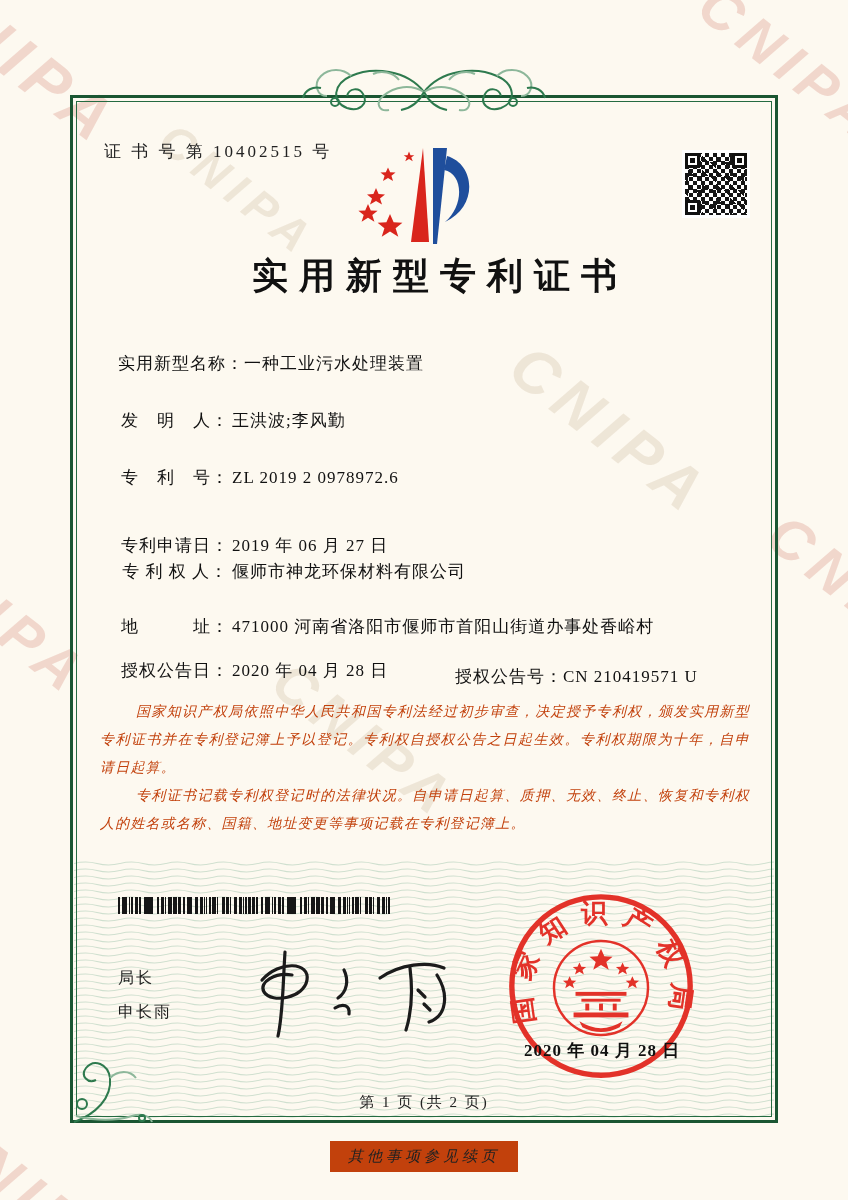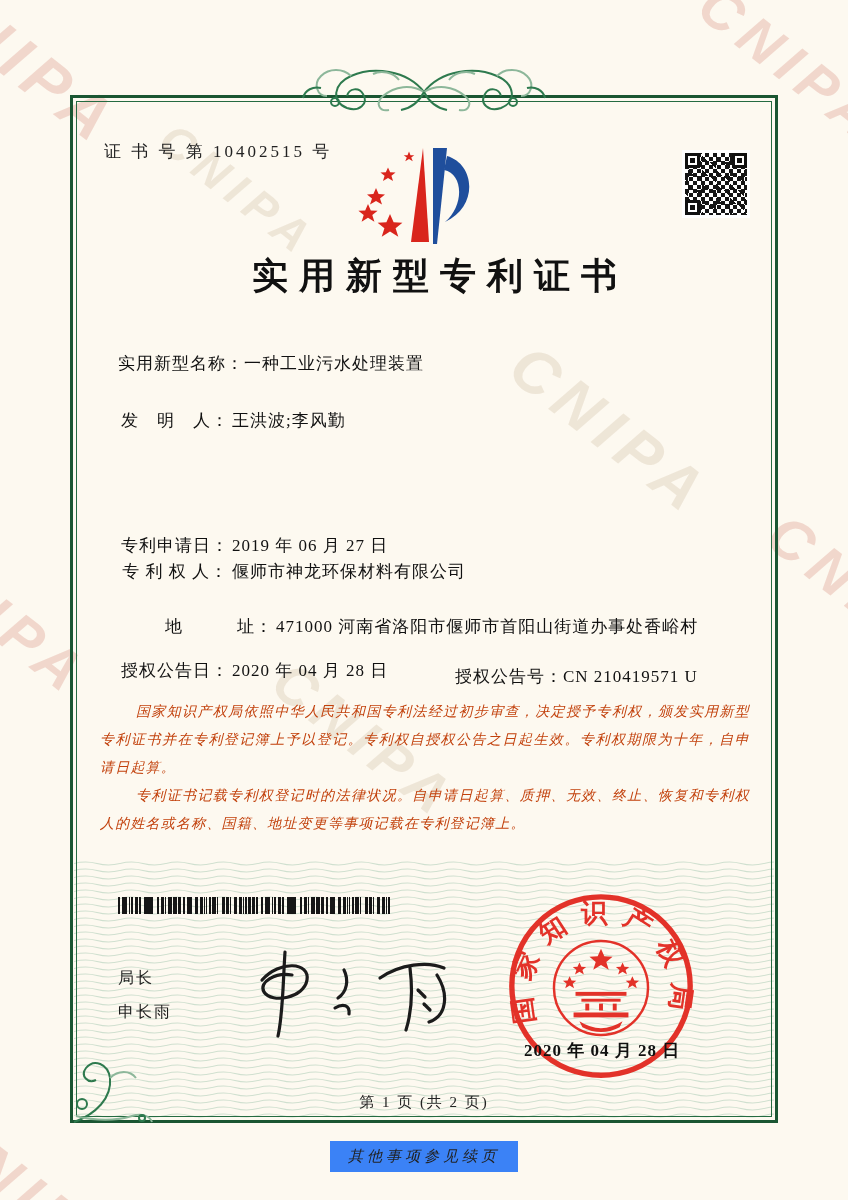--- a/index.html
+++ b/index.html
@@ -102,21 +102,21 @@
     font-size:17px;letter-spacing:1px;color:#101010;font-weight:600;
   }
 
   
   .page-info{
     position:absolute;left:0;top:1093px;width:848px;text-align:center;
     font-size:15px;letter-spacing:2px;color:#222;
   }
   .note{
     position:absolute;left:424px;top:1141px;transform:translateX(-50%);
-    background:#3b82f6;padding:6px 18px;
+    background:#c2410c;padding:6px 18px;
     font-size:15px;letter-spacing:4px;font-style:italic;color:#222;
   }
 
   .orn-top{position:absolute;left:299px;top:58px;}
   .orn-bl{position:absolute;left:68px;top:1050px;}
 </style>
 </head>
 <body>
 
 <div class="page">
@@ -194,27 +194,30 @@
   </div>
 
   <div class="title">实用新型专利证书</div>
 
   <div class="field" style="top:352px;">
     <span class="lbl">实用新型名称：</span><span class="val">一种工业污水处理装置</span>
   </div>
   <div class="field" style="top:409px;">
     <span class="lbl">发　明　人：</span><span class="val">王洪波;李风勤</span>
   </div>
+  <div class="field" style="top:466px;">
+    <span class="lbl">专　利　号：</span><span class="val">ZL 2019 2 0978972.6</span>
+  </div>
   <div class="field" style="top:534px;">
     <span class="lbl">专利申请日：</span><span class="val">2019 年 06 月 27 日</span>
   </div>
   <div class="field" style="top:560px;">
     <span class="lbl">专 利 权 人：</span><span class="val">偃师市神龙环保材料有限公司</span>
   </div>
-  <div class="field" style="top:615px;margin-left:44px;">
+  <div class="field" style="top:615px;">
     <span class="lbl">地　　　址：</span><span class="val">471000 河南省洛阳市偃师市首阳山街道办事处香峪村</span>
   </div>
   <div class="field" style="top:659px;">
     <span class="lbl">授权公告日：</span><span class="val">2020 年 04 月 28 日</span>
   </div>
   <div class="field" style="top:659px;left:455px;margin-top:6px;">
     <span class="lbl" style="min-width:0;">授权公告号：</span><span class="val">CN 210419571 U</span>
   </div>
 
   <div class="para" style="top:698px;">国家知识产权局依照中华人民共和国专利法经过初步审查，决定授予专利权，颁发实用新型专利证书并在专利登记簿上予以登记。专利权自授权公告之日起生效。专利权期限为十年，自申请日起算。</div>

